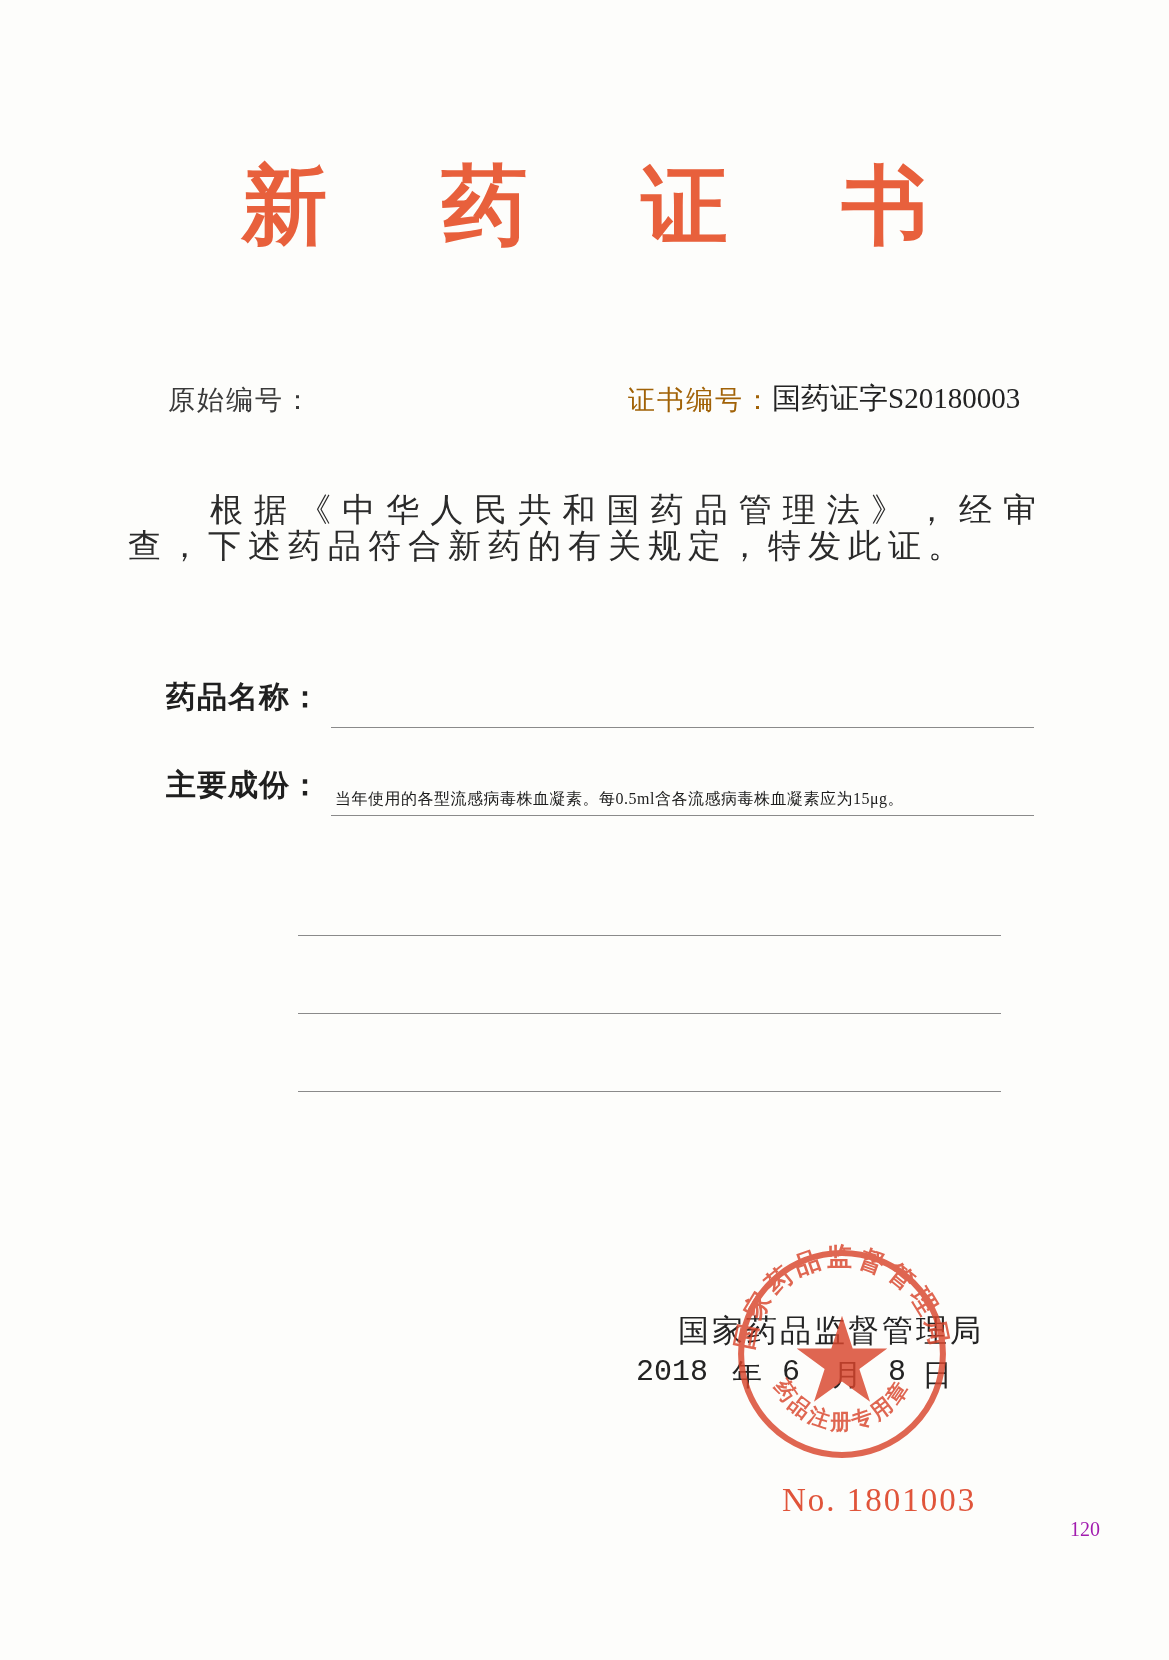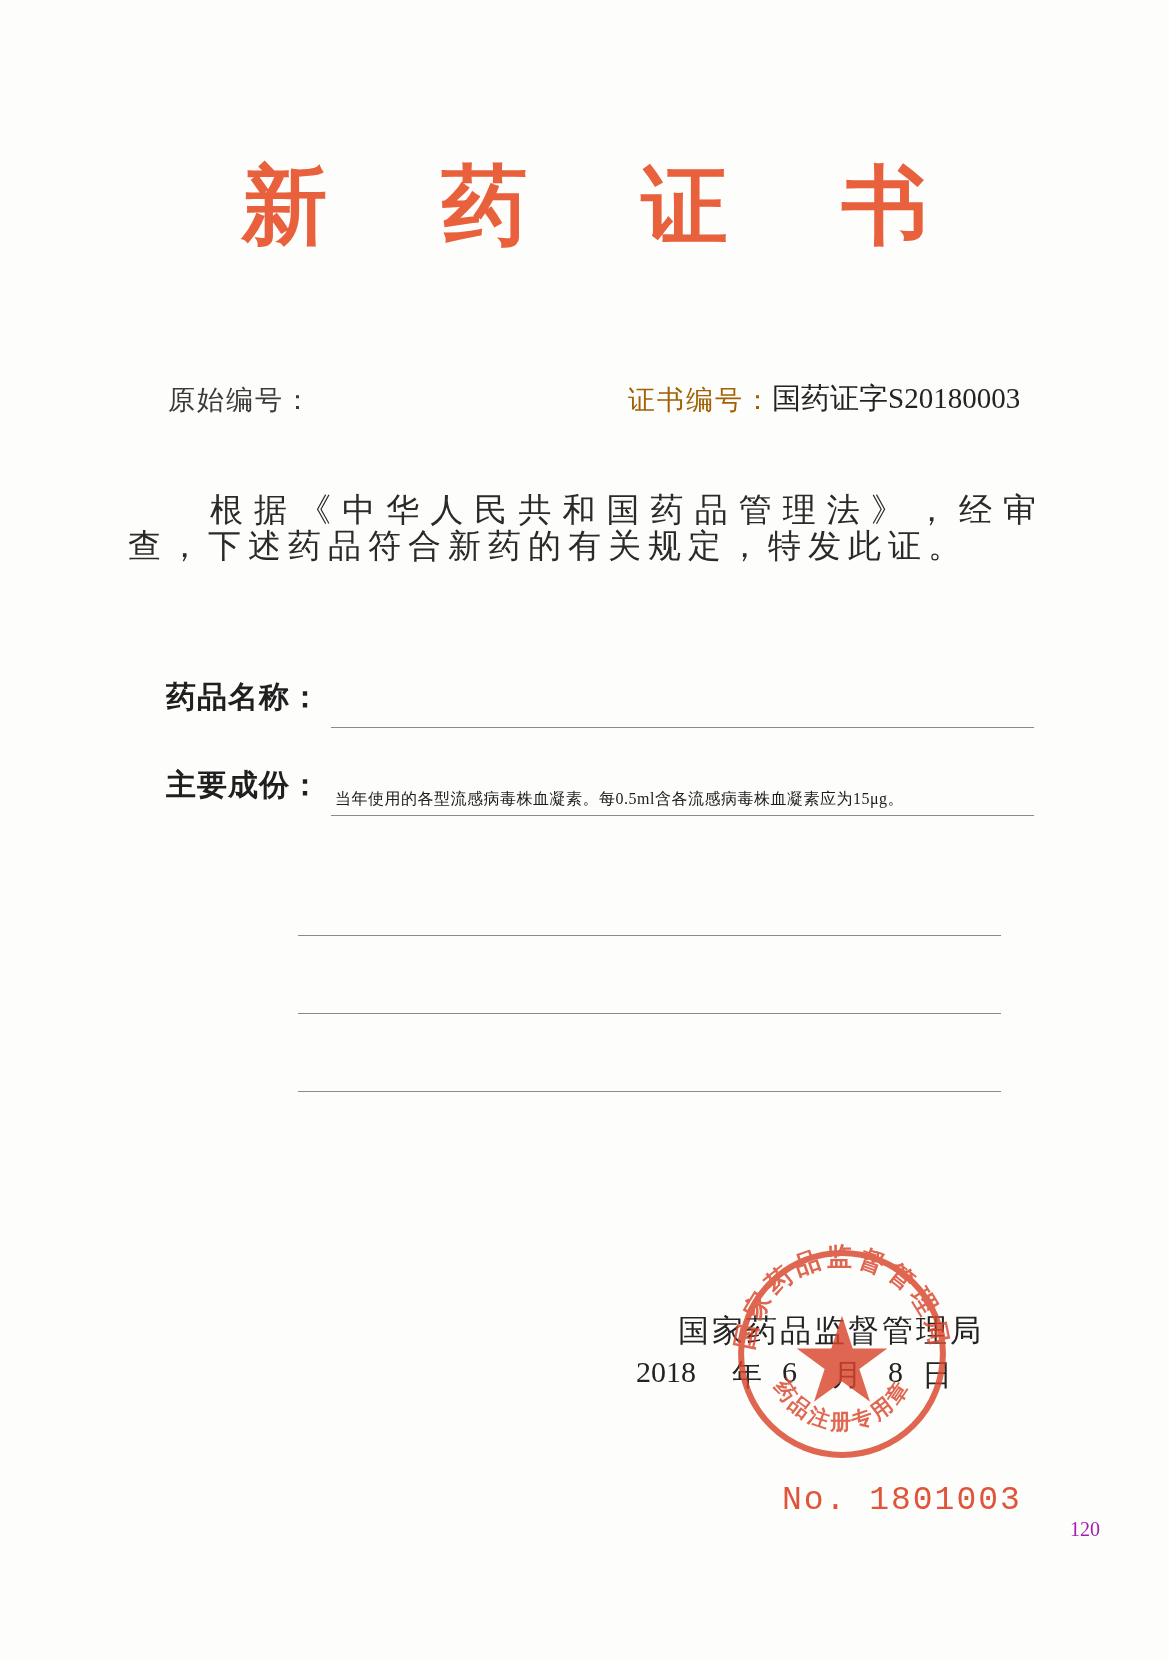--- a/index.html
+++ b/index.html
@@ -150,21 +150,21 @@
   }
   .date-row {
     position: absolute;
     top: 1355px;
     left: 636px;
     width: 420px;
     height: 46px;
     font-size: 30px;
     color: #232323;
   }
-  .date-row span { position: absolute; top: 0; }
+  .date-row span { position: absolute; top: 0; font-family: Liberation Mono, monospace; }
   .d-year-val { left: 0; }
   .d-year { left: 96px; }
   .d-month-val { left: 146px; }
   .d-month { left: 196px; }
   .d-day-val { left: 252px; }
   .d-day { left: 286px; }
 
   
   .seal {
     position: absolute;
@@ -177,21 +177,21 @@
   .seal svg { width: 100%; height: 100%; opacity: 0.82; }
 
   
   .serial {
     position: absolute;
     top: 1482px;
     left: 782px;
     font-size: 33px;
     color: #e0543a;
     letter-spacing: 2px;
-    font-family: Liberation Mono, monospace;
+    font-family: Liberation Serif, serif;
     white-space: nowrap;
   }
 
   
   .page-number {
     position: absolute;
     top: 1518px;
     left: 0;
     width: 1100px;
     text-align: right;

